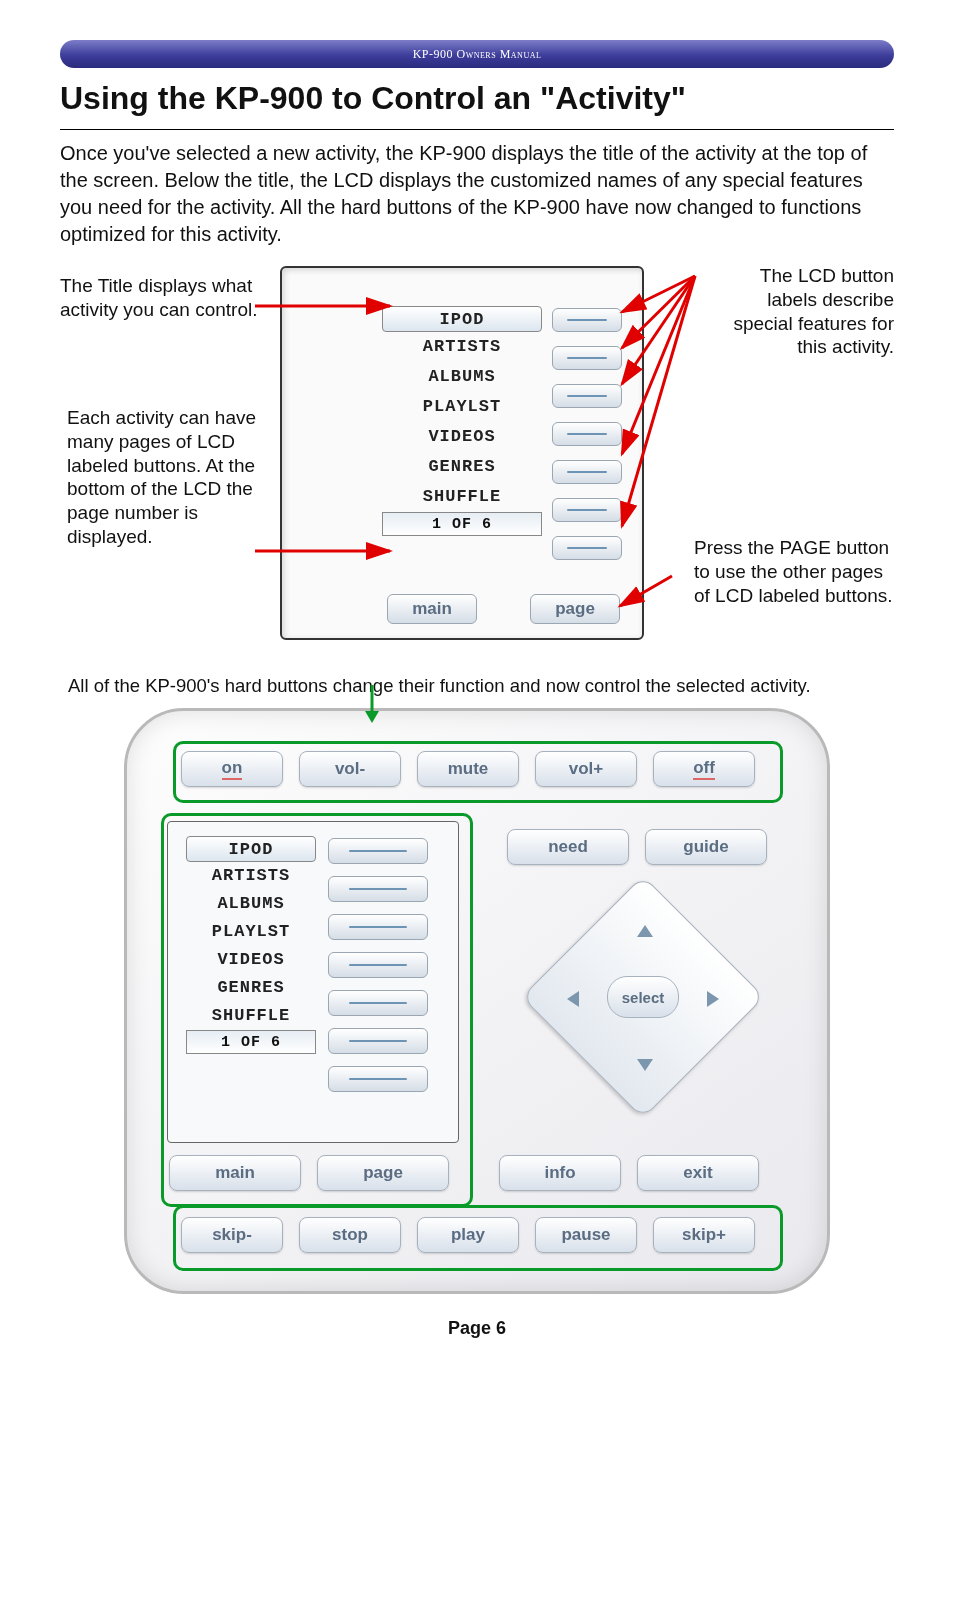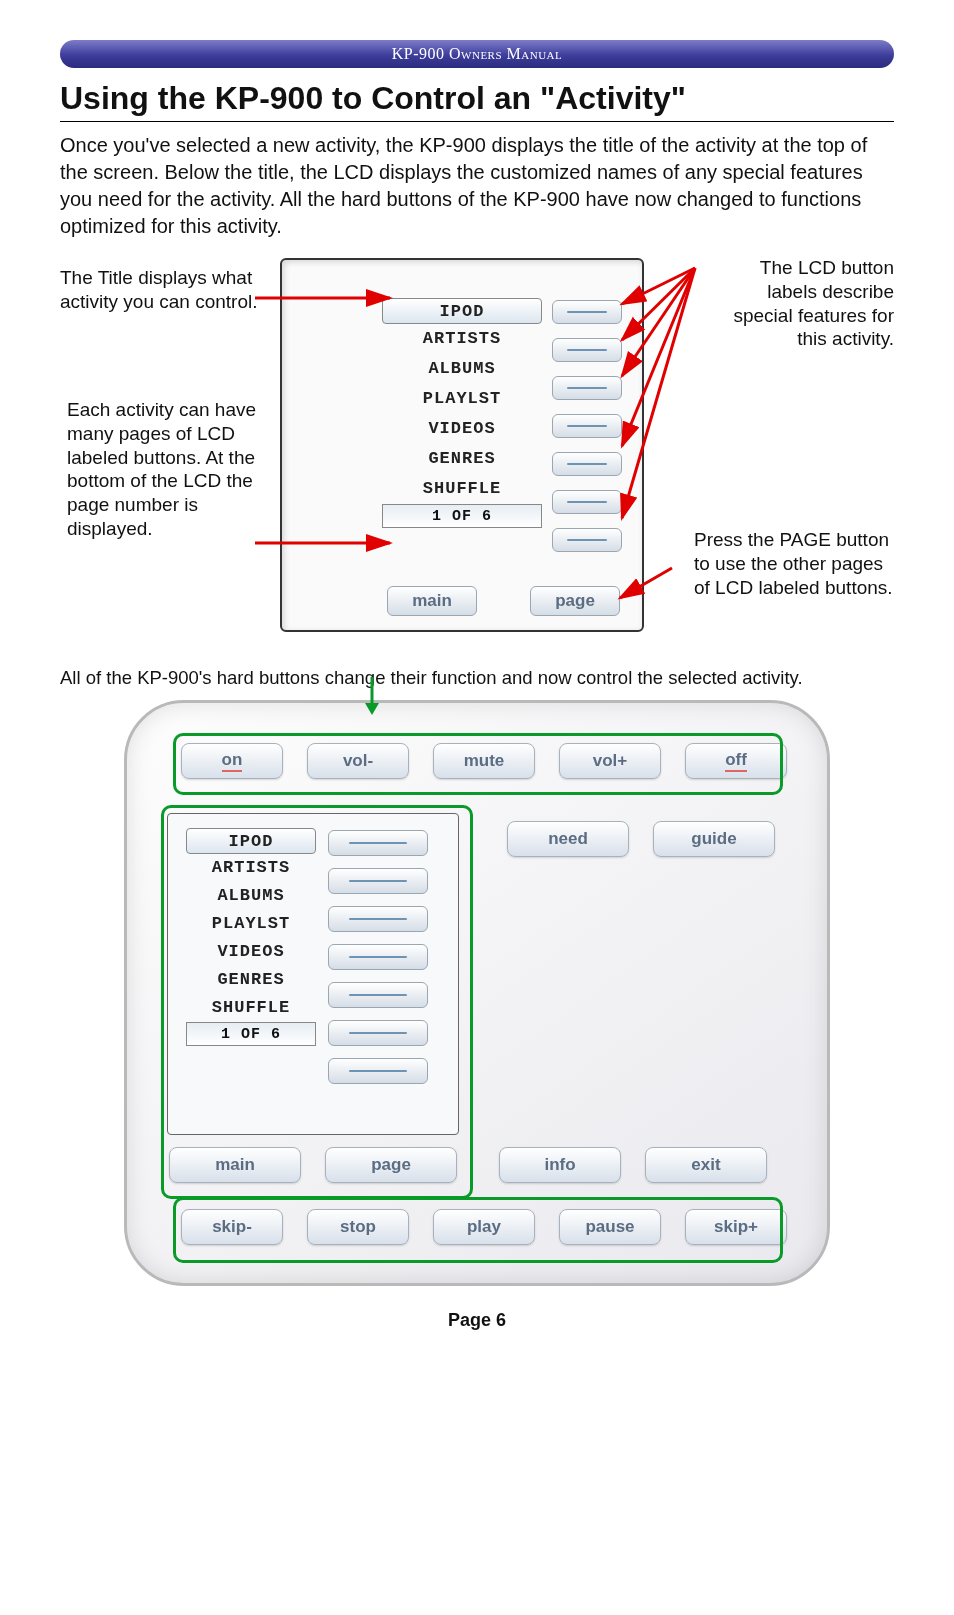--- a/index.html
+++ b/index.html
@@ -1,37 +1,37 @@
 <!DOCTYPE html>
 <html><head>
 <meta charset="utf-8">
 <style>
   html,body{margin:0;padding:0;background:#fff;font-family:"Optima","Candara","Segoe UI",sans-serif;color:#111}
   .page{width:954px;margin:0 auto;padding:40px 60px 40px 60px;box-sizing:border-box}
-  .header-bar{height:28px;border-radius:14px;background:linear-gradient(to bottom,#7d7dc9 0%,#3d3d9b 55%,#2b2b7e 100%);color:#fff;font-size:16px;display:flex;align-items:center;justify-content:center;font-family:"Georgia",serif;letter-spacing:.5px}
+  .header-bar{height:28px;border-radius:14px;background:linear-gradient(to bottom,#7d7dc9 0%,#3d3d9b 55%,#2b2b7e 100%);color:#fff;font-size:12px;display:flex;align-items:center;justify-content:center;font-family:"Georgia",serif;letter-spacing:.5px}
   .header-bar .caps{font-variant:small-caps}
-  h1.section{font-weight:700;font-size:32px;margin:12px 0 2px 0;border-bottom:1.5px solid #000;padding-bottom:4px}
+  h1.section{font-weight:700;font-size:32px;margin:12px 0 2px 0;border-bottom:1.5px solid #000;padding-bottom:12px}
   p.body{font-size:20px;line-height:1.35;margin:10px 0 8px 0}
   .diagram1{position:relative;height:400px;margin-top:4px}
   .callout{position:absolute;font-size:19px;line-height:1.25}
   .lcd-outer{position:absolute;left:220px;top:10px;width:360px;height:370px;border:2px solid #333;border-radius:6px;background:#fafafa;box-shadow:inset 2px 2px 6px rgba(0,0,0,.15)}
   .lcd-inner{position:absolute;left:100px;top:38px;width:160px}
   .lcd-title-box{border:1px solid #888;border-radius:4px;background:linear-gradient(#fff,#dce6ef);height:24px;display:flex;align-items:center;justify-content:center;font-family:"Courier New",monospace;font-weight:700;font-size:17px;letter-spacing:1px;color:#222}
   .lcd-label{font-family:"Courier New",monospace;font-weight:700;font-size:17px;letter-spacing:1px;text-align:center;height:30px;line-height:30px;color:#222}
   .lcd-page-box{border:1px solid #888;border-radius:0;background:linear-gradient(#e6edf4,#fff);height:22px;display:flex;align-items:center;justify-content:center;font-family:"Courier New",monospace;font-weight:700;font-size:15px;letter-spacing:1px}
   .side-btns{position:absolute;left:270px;top:40px;width:70px}
   .side-btn{height:22px;margin-bottom:14px;border:1px solid #9aa6b2;border-radius:6px;background:linear-gradient(#fff,#d5dde6);position:relative}
   .side-btn::after{content:"";position:absolute;left:20%;right:20%;top:50%;height:2px;background:#6d93b5;border-radius:2px;transform:translateY(-50%)}
   .soft-btn{position:absolute;width:88px;height:28px;border:1px solid #9aa6b2;border-radius:6px;background:linear-gradient(#fff,#d5dde6);display:flex;align-items:center;justify-content:center;font-family:"Trebuchet MS","Segoe UI",sans-serif;font-weight:700;color:#5b6d82;font-size:17px}
   .arrow-red{stroke:#e00000;stroke-width:3;fill:none}
   .arrow-red-head{fill:#e00000}
-  .caption{font-size:18.5px;line-height:1.3;margin:18px 0 10px 0}
+  .caption{font-size:18.5px;line-height:1.3;margin:18px 0 10px 8px}
   .remote-wrap{display:flex;justify-content:center;margin-top:4px}
   .remote-shell{width:700px;height:580px;border:3px solid #b9b9b9;border-radius:60px;background:linear-gradient(145deg,#fdfdfd,#e9e9ee);box-shadow:inset 0 0 24px rgba(0,0,0,.12);position:relative}
-  .rgroup{position:absolute;display:flex;gap:24px}
+  .rgroup{position:absolute;display:flex;gap:16px}
   .rbtn{height:34px;border:1px solid #a8b2be;border-radius:8px;background:linear-gradient(#fff,#d8e0ea);display:flex;align-items:center;justify-content:center;font-family:"Trebuchet MS","Segoe UI",sans-serif;font-weight:700;color:#5b6d82;font-size:17px;box-shadow:0 1px 2px rgba(0,0,0,.15)}
   .rbtn .ul{border-bottom:2px solid #d66}
   .lcd2{position:absolute;left:40px;top:110px;width:290px;height:320px;border:1px solid #666;border-radius:4px;background:#f7f9fb}
   .lcd2-inner{position:absolute;left:18px;top:14px;width:130px}
   .lcd2-sidebtns{position:absolute;left:160px;top:16px;width:100px}
   .lcd2-sidebtns .side-btn{height:24px;margin-bottom:12px}
   .dpad{position:absolute;left:400px;top:170px;width:230px;height:230px}
   .diamond{position:absolute;left:30px;top:30px;width:170px;height:170px;transform:rotate(45deg);border:1px solid #a8b2be;border-radius:14px;background:linear-gradient(#fff,#e2e8ef);box-shadow:0 2px 4px rgba(0,0,0,.2)}
   .select-btn{position:absolute;left:80px;top:95px;width:70px;height:40px;border:1px solid #a8b2be;border-radius:20px;background:linear-gradient(#fff,#d8e0ea);display:flex;align-items:center;justify-content:center;font-family:"Trebuchet MS",sans-serif;font-weight:700;color:#5b6d82;font-size:15px}
   .tri{position:absolute;width:0;height:0;border-style:solid}
@@ -146,20 +146,28 @@
           <div class="side-btn"></div>
           <div class="side-btn"></div>
         </div>
       </div>
 
       <div class="rgroup" style="left:380px;top:118px">
         <div class="rbtn" style="width:120px">need</div>
         <div class="rbtn" style="width:120px">guide</div>
       </div>
 
+      <div class="dpad">
+        <div class="diamond"></div>
+        <div class="tri up"></div>
+        <div class="tri down"></div>
+        <div class="tri left"></div>
+        <div class="tri right"></div>
+        <div class="select-btn">select</div>
+      </div>
 
       <div class="rgroup" style="left:42px;top:444px">
         <div class="rbtn" style="width:130px">main</div>
         <div class="rbtn" style="width:130px">page</div>
       </div>
 
       <div class="rgroup" style="left:372px;top:444px">
         <div class="rbtn" style="width:120px">info</div>
         <div class="rbtn" style="width:120px">exit</div>
       </div>

